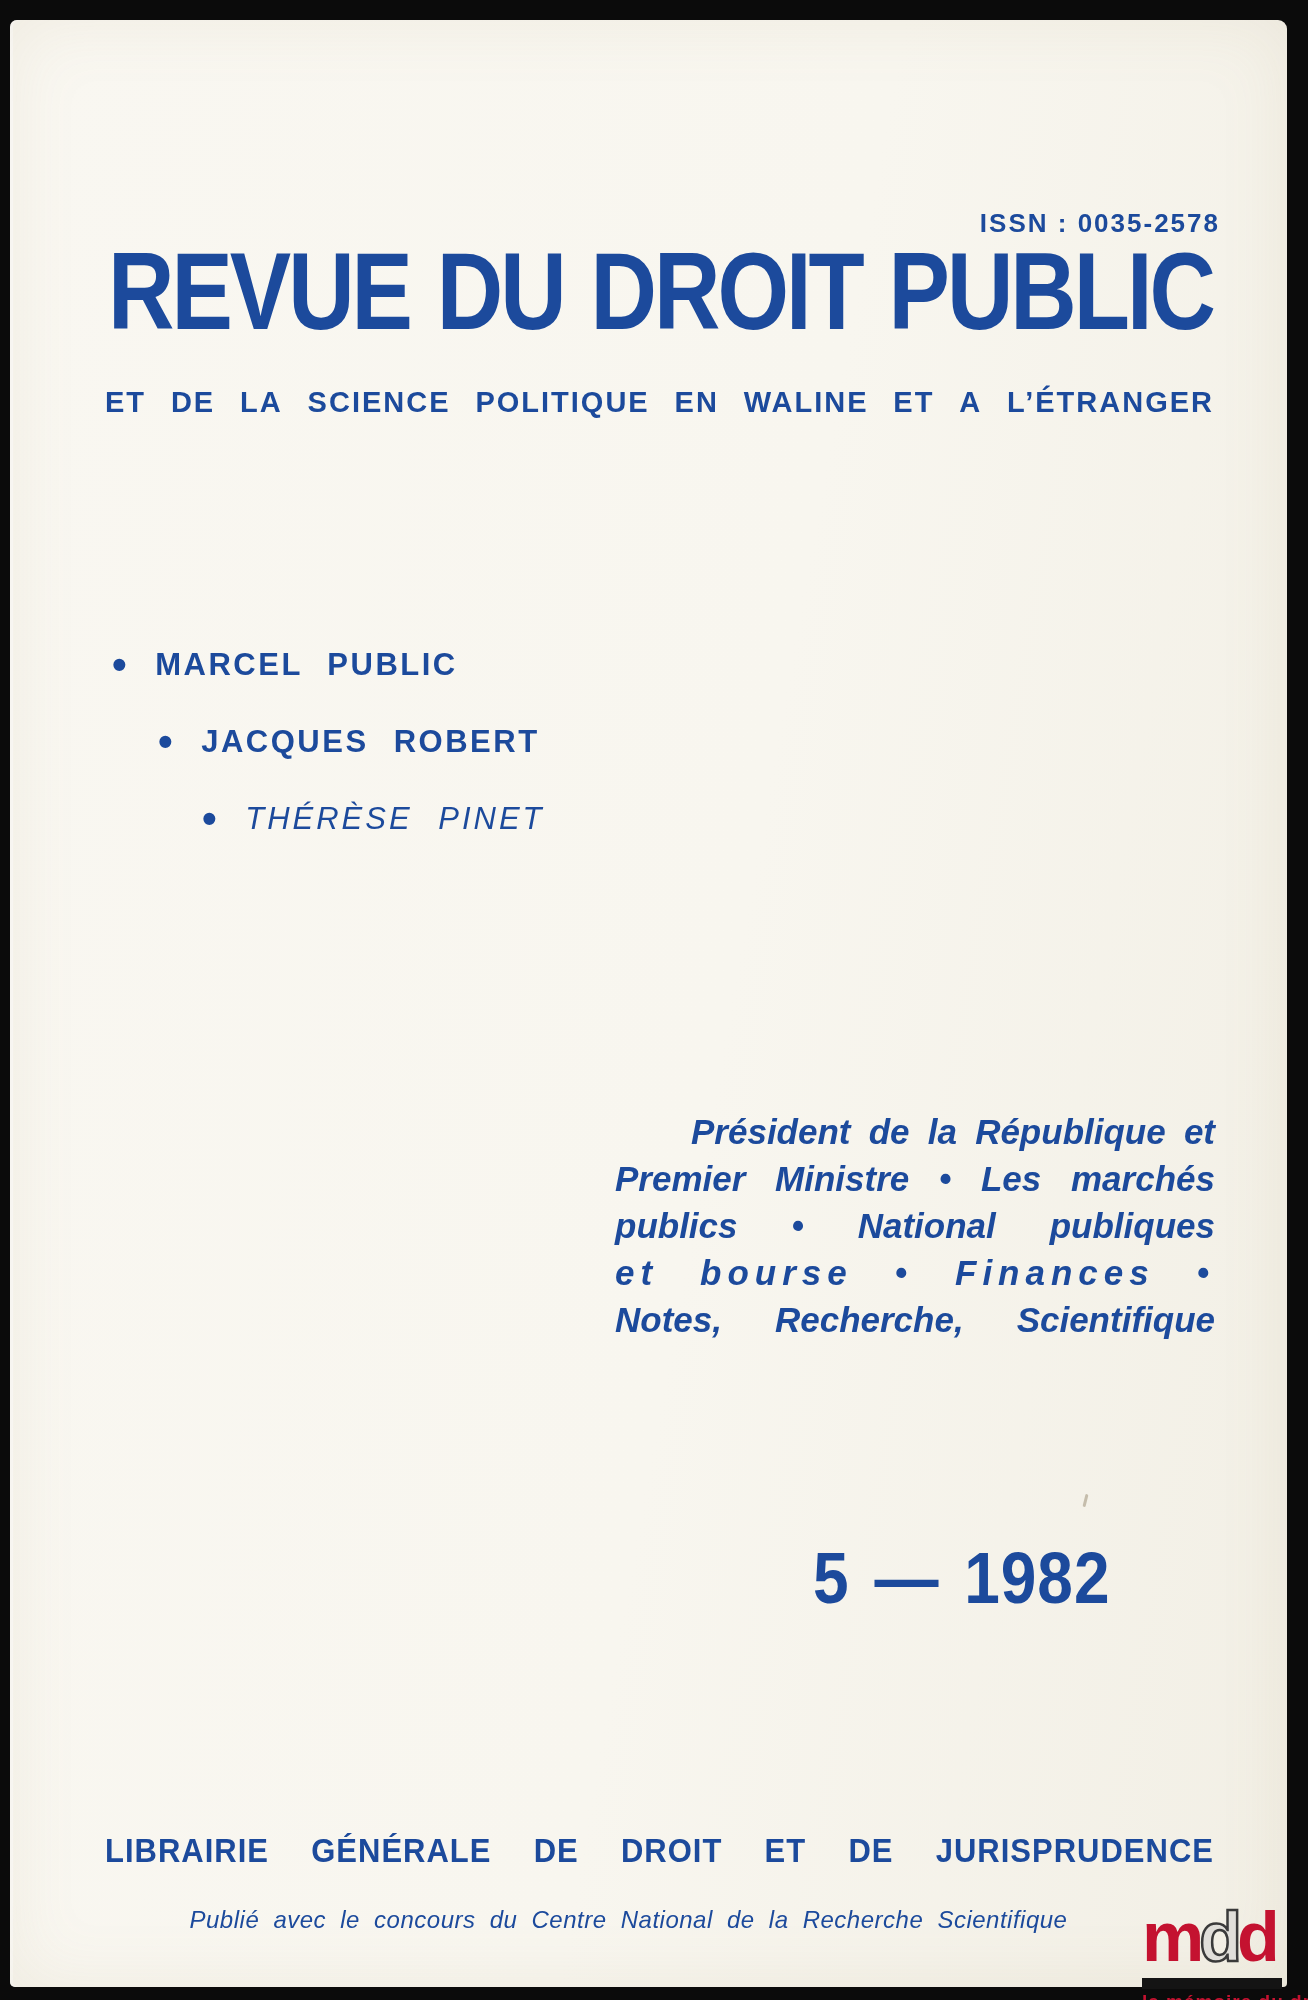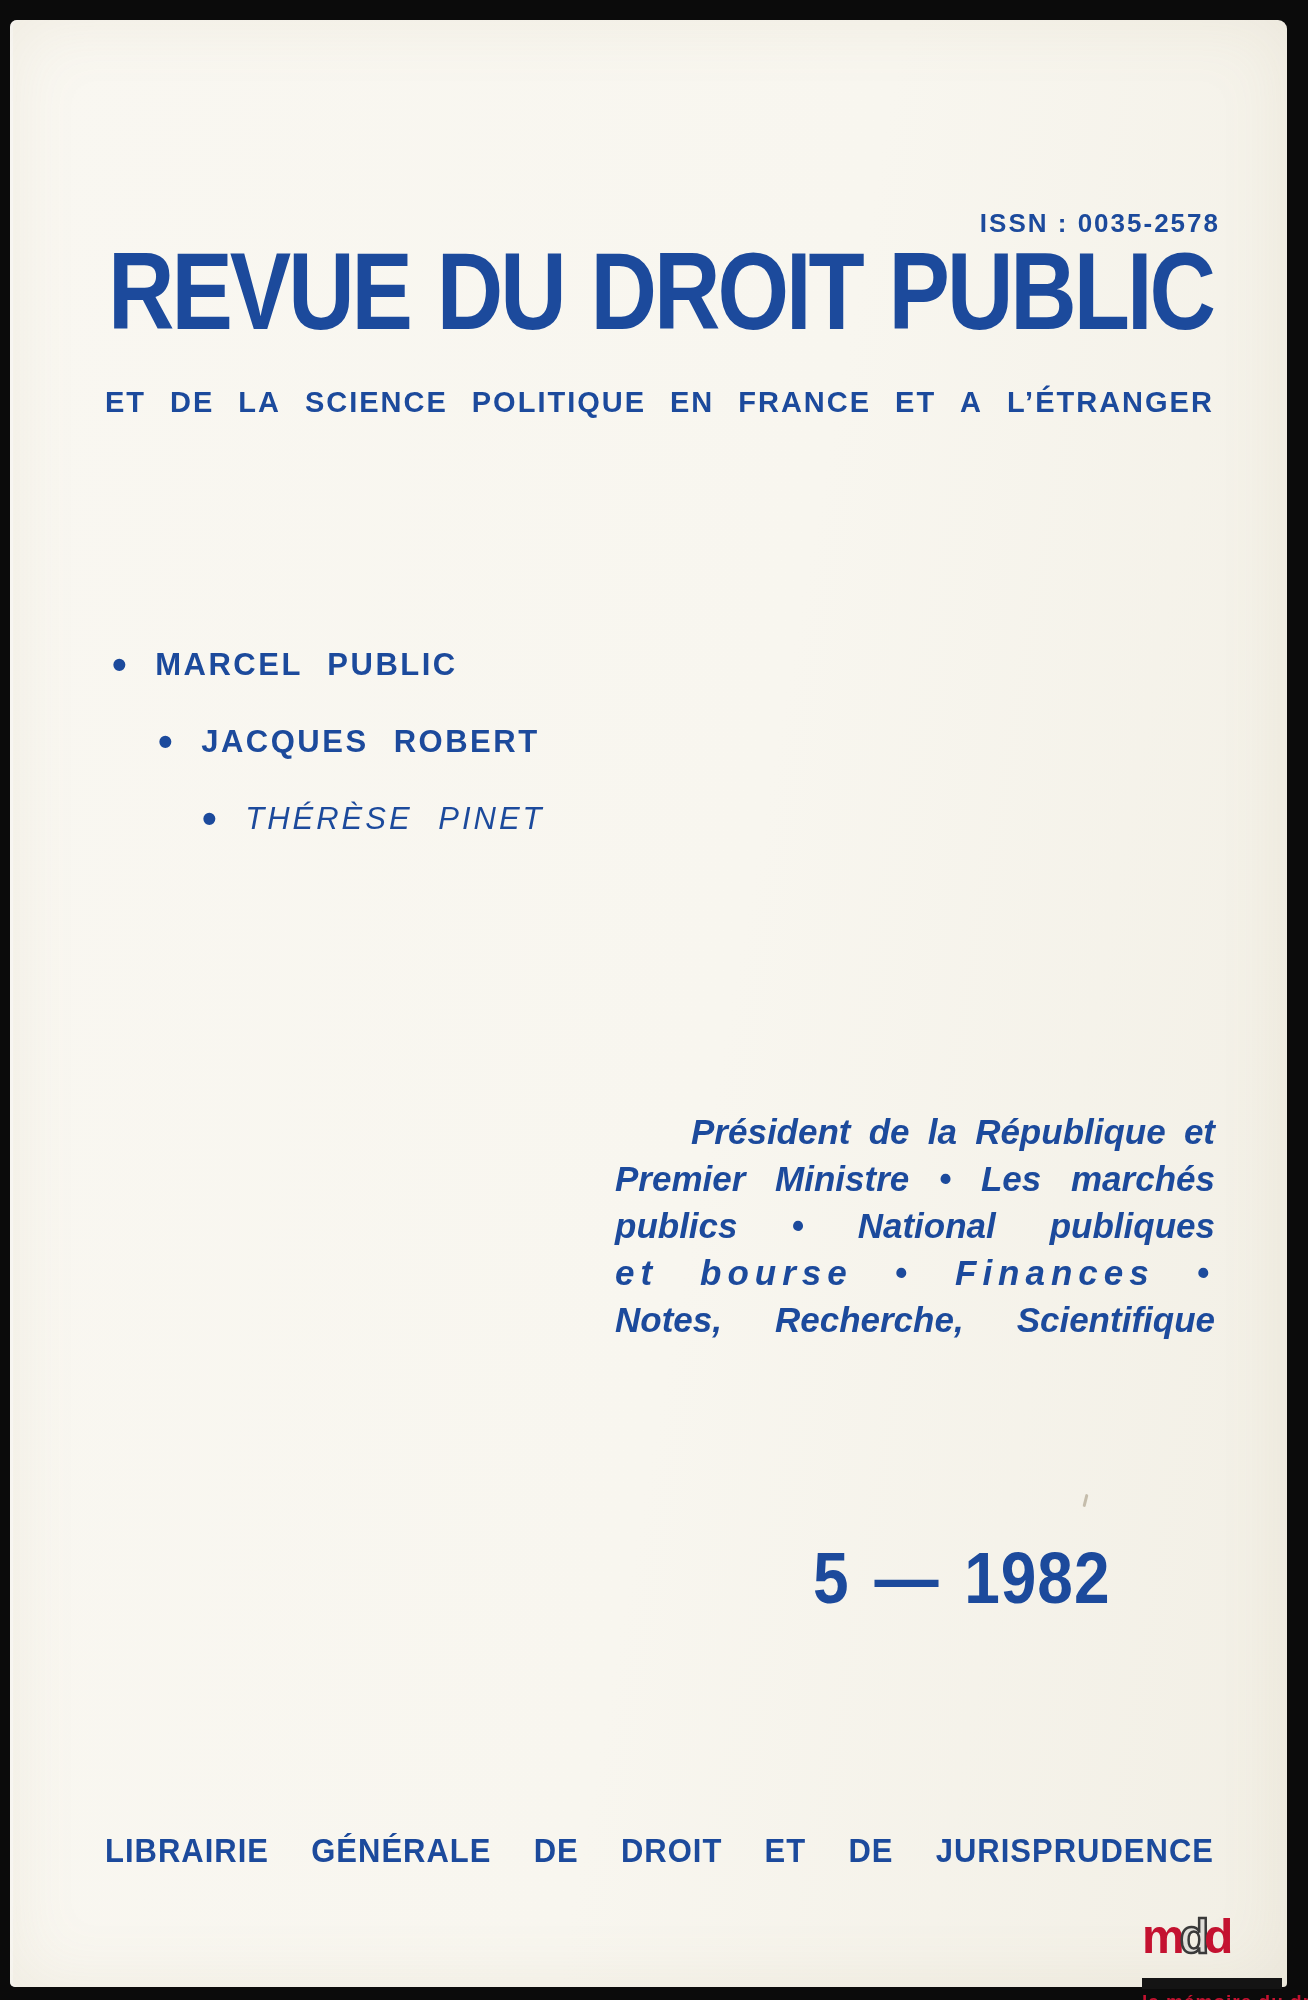--- a/index.html
+++ b/index.html
@@ -87,21 +87,21 @@
     position: absolute; left: 60px; right: 100px; top: 1886px;
     text-align: center;
     font-style: italic; font-size: 24px; word-spacing: 7px; letter-spacing: 0.5px;
   }
 
   .watermark {
     position: absolute; left: 1142px; top: 1899px; width: 166px;
     z-index: 5; line-height: 1;
   }
   .mdd {
-    font-size: 48px; font-weight: bold; letter-spacing: -5px;
+    font-size: 70px; font-weight: bold; letter-spacing: -5px;
     line-height: 76px; height: 76px;
     color: var(--logo_red, #c41230);
   }
   .mdd .d-outline {
     color: rgba(249, 247, 241, 0.85);
     -webkit-text-stroke: 2.5px #3a3a3a;
     text-shadow: 0 0 1px #555;
   }
   .wbar {
     width: 140px; height: 11px; margin-top: 3px;
@@ -129,21 +129,21 @@
         <span>PUBLIC</span>
       </h1>
 
     <div class="subtitle words">
         <span>ET</span>
         <span>DE</span>
         <span>LA</span>
         <span>SCIENCE</span>
         <span>POLITIQUE</span>
         <span>EN</span>
-        <span>FRANCE</span>
+        <span>WALINE</span>
         <span>ET</span>
         <span>A</span>
         <span>L’ÉTRANGER</span>
       </div>
 
     <ul class="authors">
       <li class="author a0">
         <span class="bullet">•</span>
         <span class="name">MARCEL PUBLIC</span>
       </li>
@@ -199,20 +199,21 @@
     <div class="publisher words">
         <span>LIBRAIRIE</span>
         <span>GÉNÉRALE</span>
         <span>DE</span>
         <span>DROIT</span>
         <span>ET</span>
         <span>DE</span>
         <span>JURISPRUDENCE</span>
       </div>
 
+    <div class="cnrs">Publié avec le concours du Centre National de la Recherche Scientifique</div>
   </div>
 
   <div class="watermark">
     <div class="mdd">
       <span class="m">m</span><span class="d-outline">d</span><span class="d2">d</span>
     </div>
     <div class="wbar"></div>
     <div class="tagline">la mémoire du droit</div>
   </div>
 </div>

